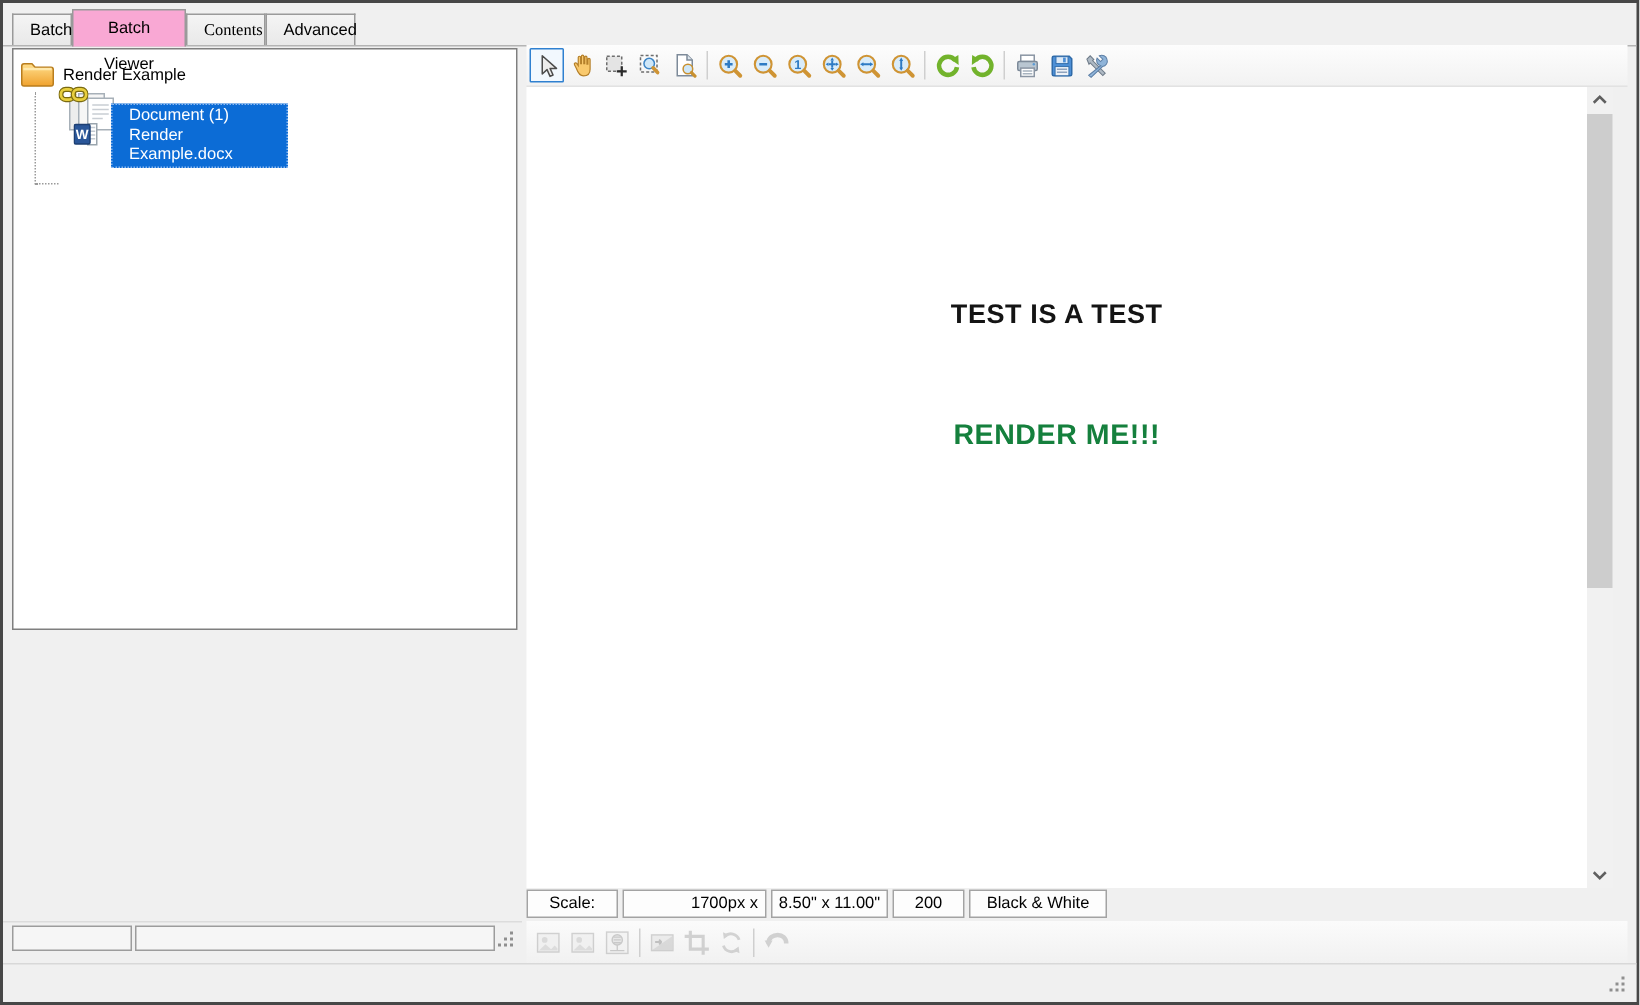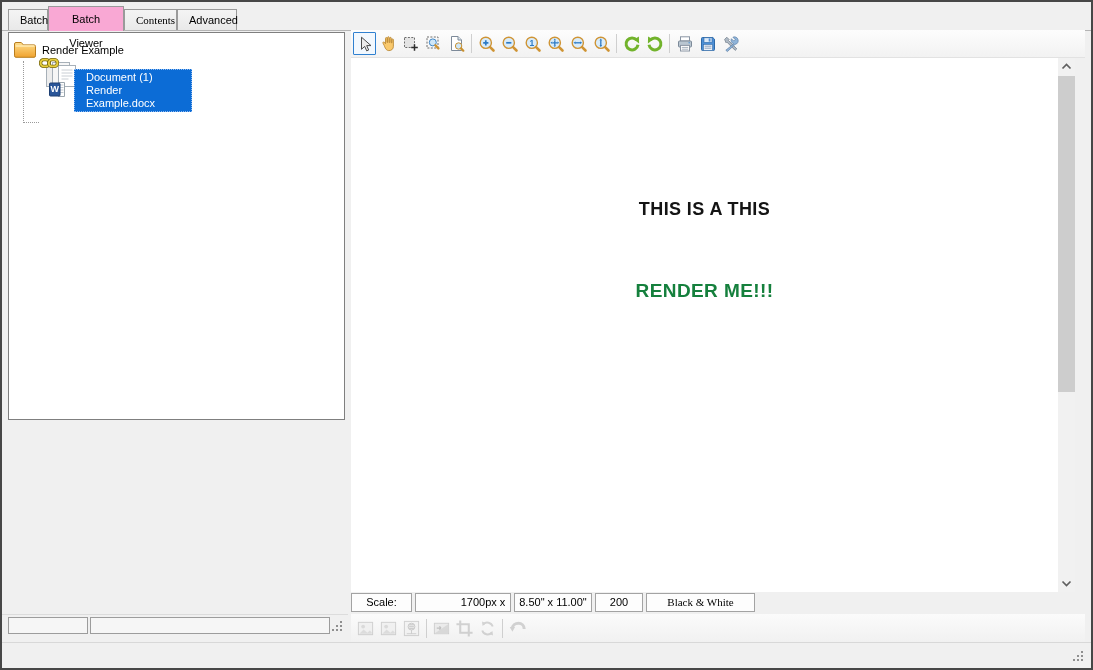--- a/index.html
+++ b/index.html
@@ -301,21 +301,21 @@
         <svg width="18" height="18" viewBox="0 0 18 18">
             <path d="M2.6 4.4 L4.8 2.2 L7.2 4.6 L6.4 5.4 L14.8 13.8 L13.2 15.4 L4.8 7 L4 7.8 Z" fill="#aeb9c4" stroke="#6d7a88" stroke-width=".7"></path>
             <path d="M16 4.6 A3.6 3.6 0 0 0 10.9 2.2 L13.2 4.5 L11.7 6 L9.4 3.7 A3.6 3.6 0 0 0 11.8 8.8 L3.8 15.2 L5.4 16.6 L13 9.4 A3.6 3.6 0 0 0 16 4.6 Z" fill="#8fb4d9" stroke="#5d7fa6" stroke-width=".7"></path>
           </svg>
       </span>
     </div>
   </div>
 
   <div class="viewer">
     <div class="page">
-      <div class="doc-line1">THIS IS A THIS</div>
+      <div class="doc-line1">TEST IS A TEST</div>
       <div class="doc-line2">RENDER ME!!!</div>
     </div>
     <div class="vscroll">
       <div class="vs-arrow vs-up">
         <svg width="11" height="7" viewBox="0 0 11 7">
             <polyline points="1.5,5.5 5.5,1.5 9.5,5.5" fill="none" stroke="#5f5f5f" stroke-width="1.7"></polyline>
           </svg>
       </div>
       <div class="vs-thumb"></div>
       <div class="vs-arrow vs-down">
@@ -324,21 +324,21 @@
           </svg>
       </div>
     </div>
   </div>
 
   <div class="status-row">
     <div class="status-box" style="width:61px;">Scale: 42%</div>
     <div class="status-box" style="width:96px;padding-left:44px;">1700px x 2200px</div>
     <div class="status-box" style="width:78px;">8.50" x 11.00"</div>
     <div class="status-box" style="width:48px;">200 DPI</div>
-    <div class="status-box" style="width:109px;font-family:Liberation Serif, serif;">Black &amp; White</div>
+    <div class="status-box" style="width:92px;">Black &amp; White</div>
   </div>
 
   <div class="bottom-toolbar">
     <div class="tbtn">
       <span>
         <svg width="19" height="19" viewBox="0 0 20 20">
             <rect x="2.5" y="3.5" width="15" height="13" fill="#ececec" stroke="#b0b0b0"></rect>
             <circle cx="7.5" cy="8" r="2" fill="#c4c4c4"></circle>
             <path d="M3.5 15.5 L8 11 L12 14.5 L14.5 12 L16.5 14 V15.5 Z" fill="#c9c9c9"></path>
           </svg>

